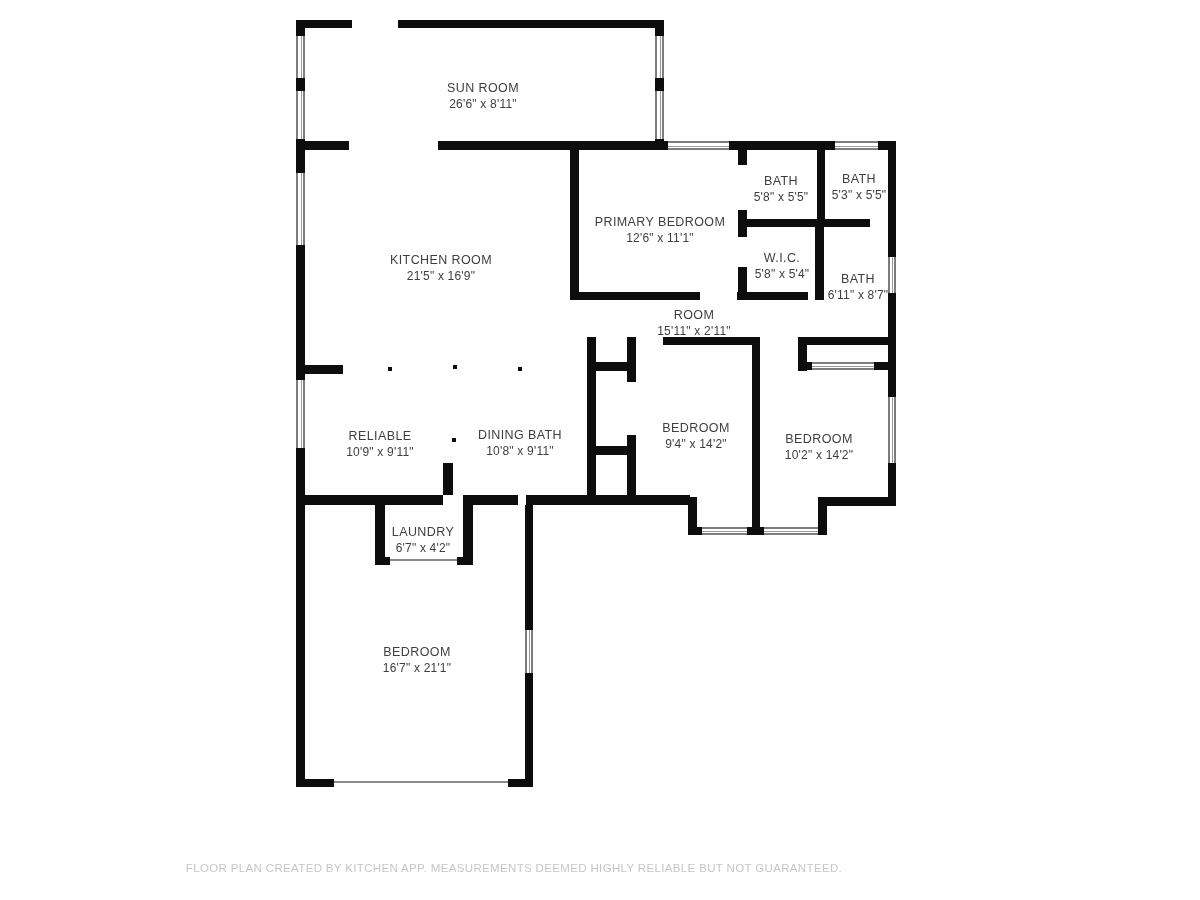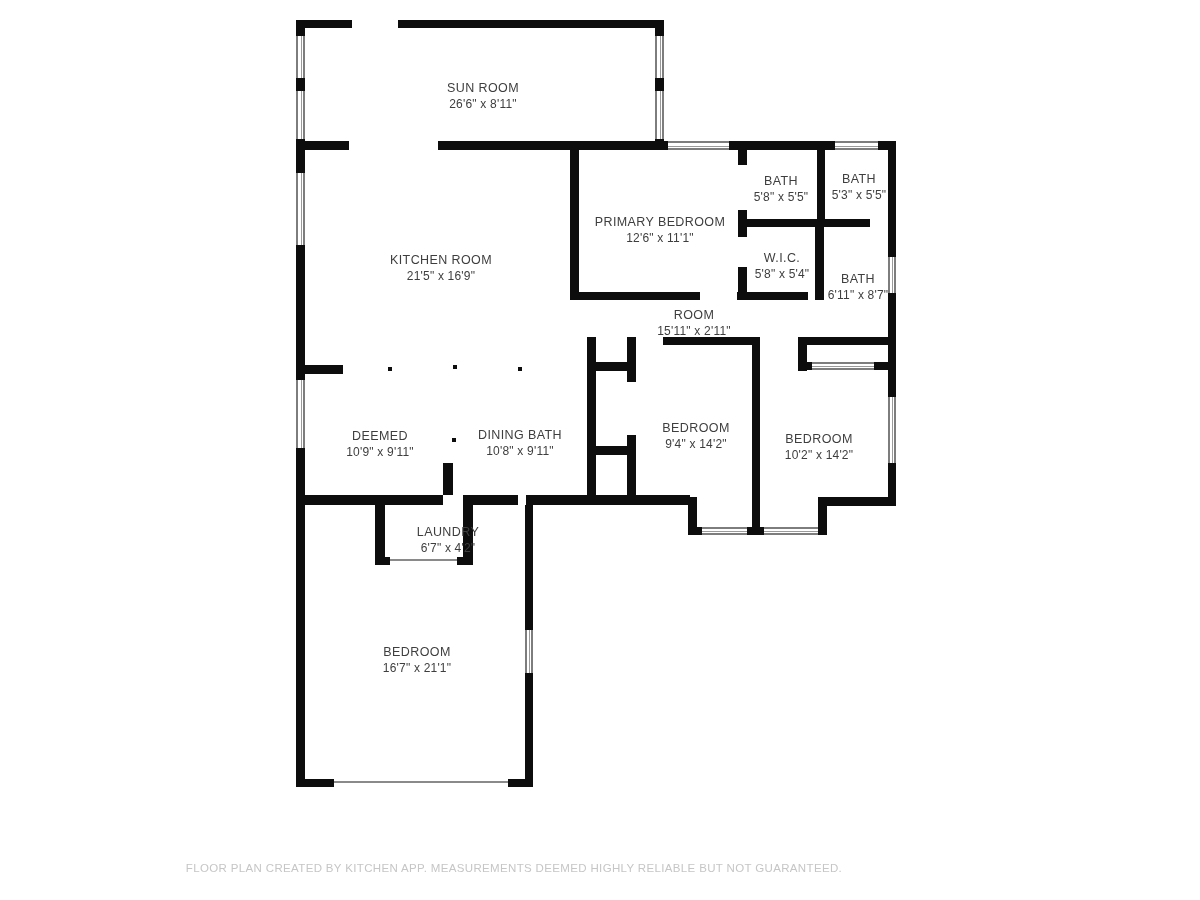--- a/index.html
+++ b/index.html
@@ -160,28 +160,28 @@
     </div>
   <div class="label" style="left:696px;top:421px">
       <div class="nm">BEDROOM</div>
       <div class="dm">9'4" x 14'2"</div>
     </div>
   <div class="label" style="left:819px;top:432px">
       <div class="nm">BEDROOM</div>
       <div class="dm">10'2" x 14'2"</div>
     </div>
   <div class="label" style="left:380px;top:429px">
-      <div class="nm">DEEMED</div>
+      <div class="nm">RELIABLE</div>
       <div class="dm">10'9" x 9'11"</div>
     </div>
   <div class="label" style="left:520px;top:428px">
       <div class="nm">DINING BATH</div>
       <div class="dm">10'8" x 9'11"</div>
     </div>
-  <div class="label" style="left:448px;top:525px">
+  <div class="label" style="left:423px;top:525px">
       <div class="nm">LAUNDRY</div>
       <div class="dm">6'7" x 4'2"</div>
     </div>
   <div class="label" style="left:417px;top:645px">
       <div class="nm">BEDROOM</div>
       <div class="dm">16'7" x 21'1"</div>
     </div>
 
   <div id="footer">FLOOR PLAN CREATED BY KITCHEN APP. MEASUREMENTS DEEMED HIGHLY RELIABLE BUT NOT GUARANTEED.</div>
 </div>

